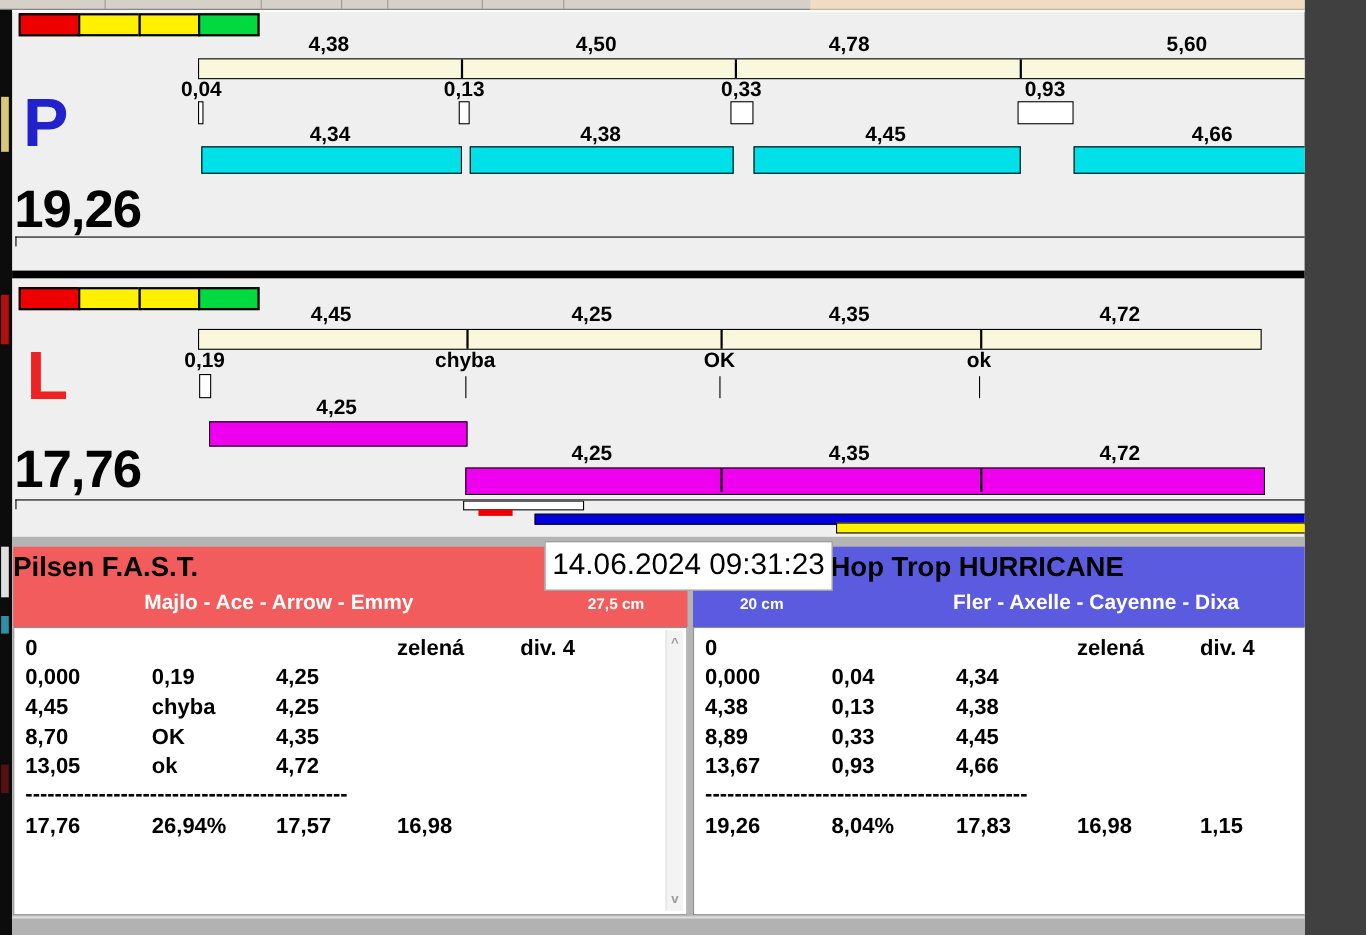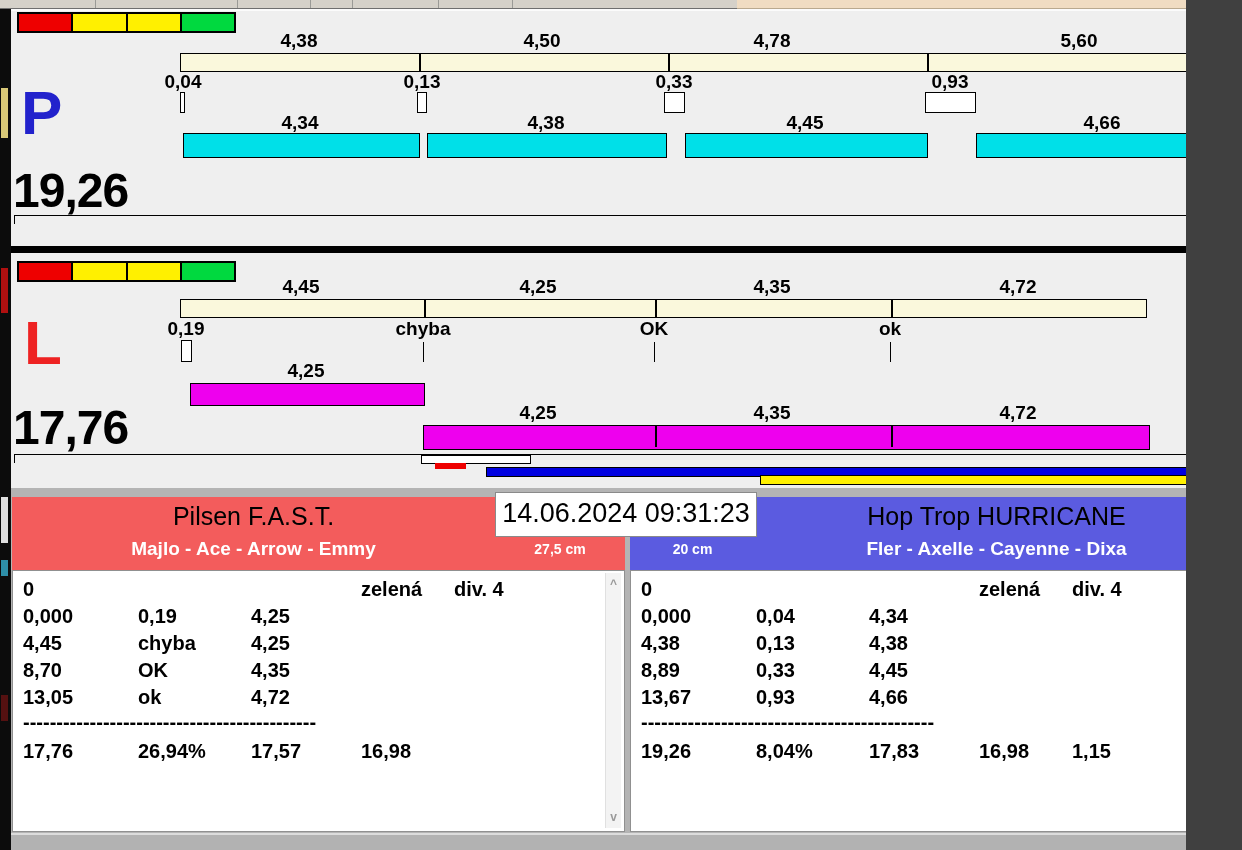--- a/index.html
+++ b/index.html
@@ -31,32 +31,32 @@
   .lanech{font-size:62px;font-weight:bold;line-height:1;}
   .lanetotal{font-size:48px;font-weight:bold;color:#000;line-height:1;letter-spacing:-1px;}
   .hline{height:1px;background:#000;}
   .vtick{width:1px;height:9px;background:#000;}
   .thickdiv{left:11px;width:1231px;height:7px;background:#000;}
   
   .botbg{left:11px;top:488px;width:1231px;height:362px;background:#B4B4B4;}
   .hdr{top:497px;height:73px;}
   .hdr-left{left:12px;width:613px;background:#F35C5C;}
   .hdr-right{left:630px;width:608px;background:#5B5BE0;}
-  .teamname{position:absolute;top:5px;font-size:25px;font-weight:normal;color:#000;
-    text-align:center;white-space:nowrap;}
+  .teamname{position:absolute;top:5px;font-size:25px;font-weight:bold;color:#000;
+    white-space:nowrap;}
   .teamdogs{position:absolute;top:41px;font-size:19px;font-weight:bold;color:#FFF;
     text-align:center;white-space:nowrap;}
   .jumph{position:absolute;font-size:14px;font-weight:bold;color:#FFF;text-align:center;}
   .datebox{left:495px;top:492px;width:260px;height:43px;background:#FFF;border:1px solid #8a8a8a;
     font-size:27px;color:#000;text-align:center;line-height:41px;white-space:nowrap;}
   .panel{top:570px;height:262px;background:#FFF;border:1px solid #909090;box-sizing:border-box;}
   .panel-left{left:12px;width:613px;}
   .panel-right{left:630px;width:606px;}
   .trow{position:absolute;font-size:20px;font-weight:bold;color:#000;white-space:nowrap;line-height:1;}
-  .c0{left:10px;}.c1{left:125px;}.c2{left:238px;}.c3{left:348px;text-align:right;}.c4{left:441px;}
+  .c0{left:10px;}.c1{left:125px;}.c2{left:238px;}.c3{left:348px;text-align:right;}.c4{left:460px;}
   .sbar{position:absolute;top:2px;right:3px;width:15px;height:255px;background:#F3F3F3;
     border-left:1px solid #E0E0E0;}
   .sarrow{position:absolute;left:0;width:15px;text-align:center;font-size:12px;color:#9a9a9a;
     font-weight:bold;line-height:12px;cursor:default;}
   .statusbar{left:11px;top:833px;width:1231px;height:17px;background:#B2B2B2;border-top:2px solid #DCDCDC;}
 </style>
 </head>
 <body>
 
 <div id="screen">

